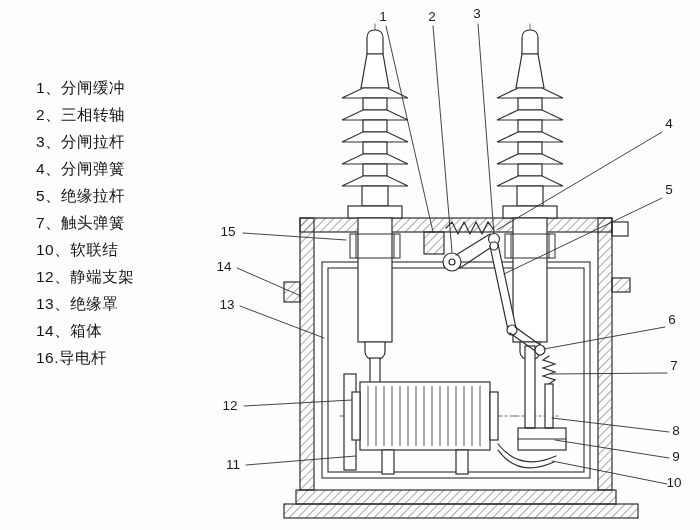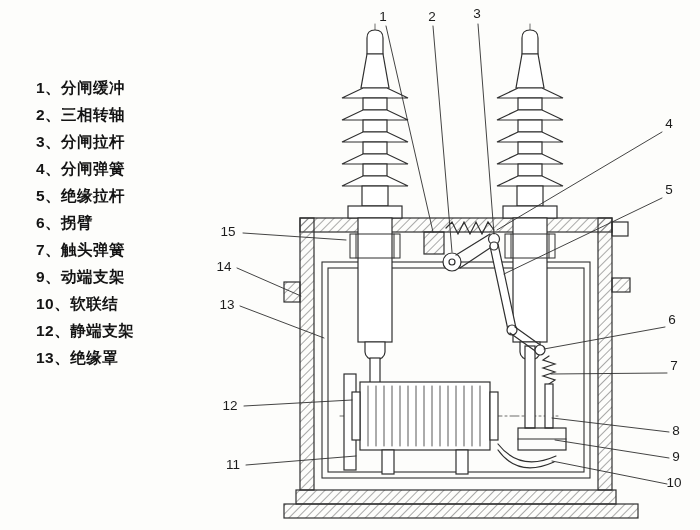--- a/index.html
+++ b/index.html
@@ -1,47 +1,47 @@
 <!DOCTYPE html>
 <html><head>
 <meta charset="utf-8">
 <style>
   html,body{margin:0;padding:0;background:#e9e9e7;}
   .stage{
     position:relative;width:700px;height:530px;margin:0 auto;
     background:#fdfdfb;overflow:hidden;
     font-family:"Liberation Sans", sans-serif;
   }
-  .legend{position:absolute;left:36px;top:74px;font-weight:bold;}
+  .legend{position:absolute;left:36px;top:74px;}
   .legend-row{
     font-size:15.5px;line-height:27px;color:#141414;
     white-space:nowrap;letter-spacing:0.5px;
   }
   svg text.callout{
     font-family:"Liberation Sans", sans-serif;
     font-size:13.5px;fill:#1c1c1c;
   }
 </style>
 </head>
 <body>
 
 <div class="stage">
 
   <div class="legend">
     <div class="legend-row">1、分闸缓冲</div>
     <div class="legend-row">2、三相转轴</div>
     <div class="legend-row">3、分闸拉杆</div>
     <div class="legend-row">4、分闸弹簧</div>
     <div class="legend-row">5、绝缘拉杆</div>
-    <div class="legend-row">6、拐臂</div>
     <div class="legend-row">7、触头弹簧</div>
-    <div class="legend-row">9、动端支架</div>
     <div class="legend-row">10、软联结</div>
     <div class="legend-row">12、静端支架</div>
     <div class="legend-row">13、绝缘罩</div>
+    <div class="legend-row">14、箱体</div>
+    <div class="legend-row">16.导电杆</div>
   </div>
 
   <svg width="700" height="530" viewBox="0 0 700 530" style="position:absolute;left:0;top:0;" stroke-linecap="round">
     <defs>
       <pattern id="hatch" width="6" height="6" patternUnits="userSpaceOnUse" patternTransform="rotate(45)">
         <line x1="0" y1="0" x2="0" y2="6" stroke="#565656" stroke-width="1"></line>
       </pattern>
 
       <g id="bushing-shape" stroke="#2f2f2f" stroke-width="1.2" fill="#ffffff">
         <line x1="0" y1="24" x2="0" y2="356" stroke-width="0.7" stroke-dasharray="9 3 2 3" fill="none"></line>

